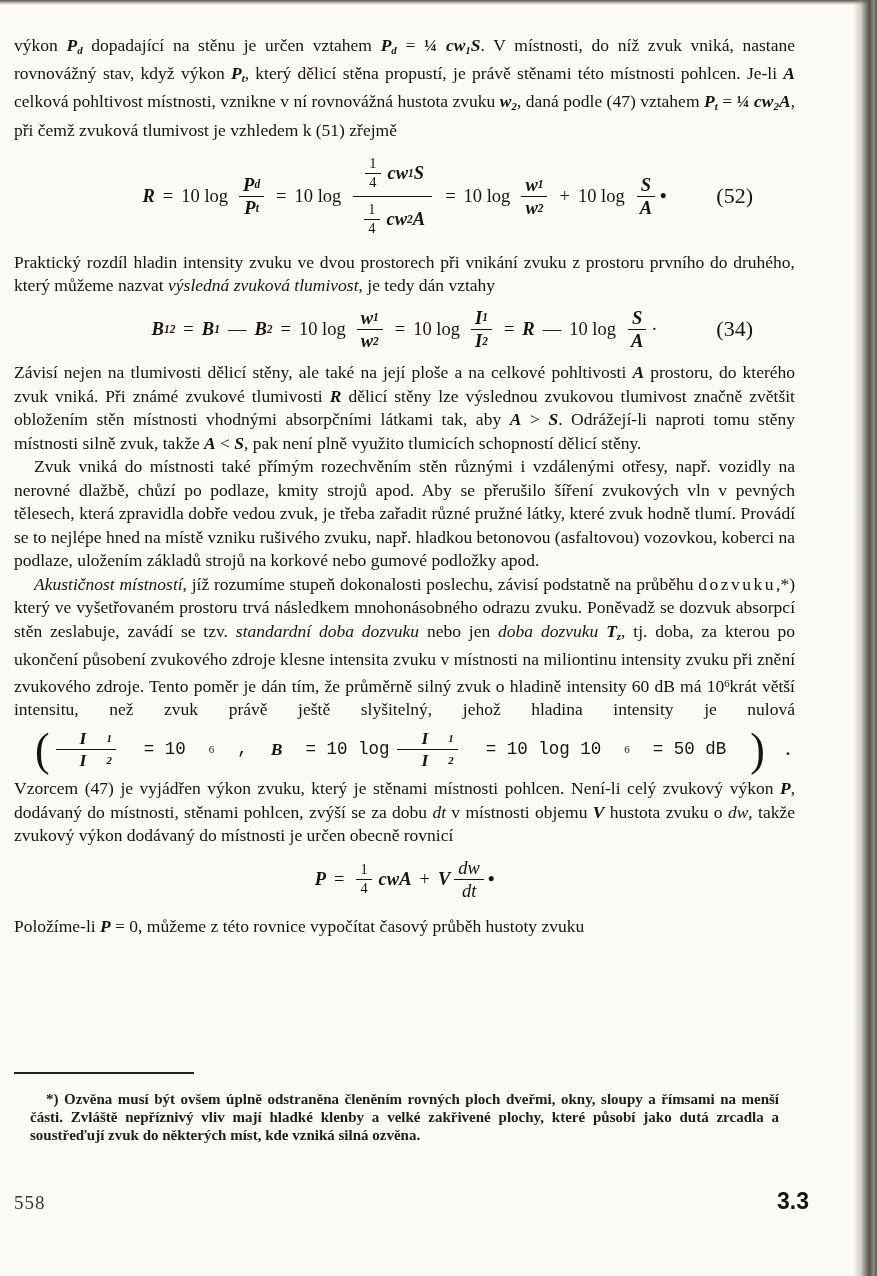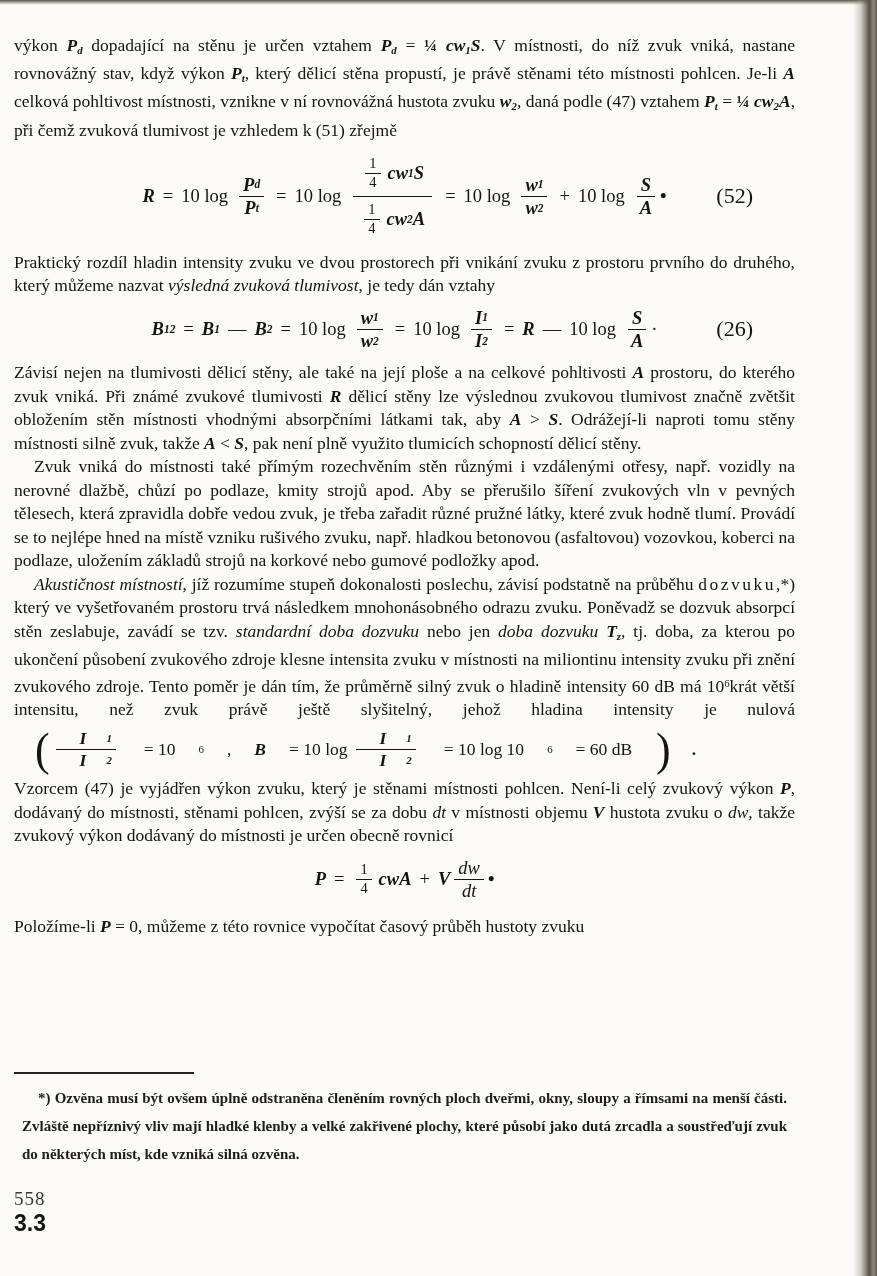--- a/index.html
+++ b/index.html
@@ -36,27 +36,27 @@
   .frac { display:inline-flex; flex-direction:column; align-items:center; vertical-align:middle; margin:0 4px; }
   .frac > .num, .frac > .den { display:flex; align-items:center; justify-content:center; line-height:1.1; padding:1px 4px; }
   .frac > .num { border-bottom:1.6px solid #17130e; }
   .qfrac { font-size:.78em; margin-right:7px; }
   .qfrac > .num { border-bottom:1.3px solid #17130e; }
   .bigfrac > .num, .bigfrac > .den { padding:4px 8px; }
   .eqlabel { position:absolute; right:42px; top:50%; transform:translateY(-50%); font-size:22px; }
   
   .imath { display:inline-flex; align-items:center; vertical-align:middle; font-size:17.5px; white-space:nowrap; }
   .imath .frac { margin:0 5px; }
-  .imath .t { margin:16px 3px; }
+  .imath .t { margin:16px 3px;font-family:Liberation Mono, monospace; }
   .bigp { font-size:250%; font-weight:normal; display:inline-block; transform:scaleY(1.04); line-height:1; margin:0 1px; }
   
   .fnblock { position:absolute; top:1072px; left:14px; width:781px; }
   .fnrule { width:180px; border-top:2px solid #26221c; margin:0 0 10px 0; }
-  .footnote { margin:8px; text-align:justify; font-size:15px; line-height:28px; text-indent:16px; font-weight:bold; color:#201c16; }
-  .footer { position:absolute; top:1188px; left:14px; width:795px; display:flex; justify-content:space-between; align-items:baseline;flex-direction:column; }
+  .footnote { margin:16px; text-align:justify; font-size:15px; line-height:18px; text-indent:16px; font-weight:bold; color:#201c16; }
+  .footer { position:absolute; top:1188px; left:14px; width:795px; display:flex; justify-content:space-between; align-items:baseline; }
   .pageno { font-size:19px; color:#3a3731; letter-spacing:1px; }
   .secno  { font-family:Liberation Sans, sans-serif; font-weight:bold; font-size:23px; color:#17130e; }
 </style>
 </head>
 <body>
 
 <div class="page">
   <div class="edge-top"></div>
 
   <div class="content">
@@ -166,21 +166,21 @@
       <span class="rm log">10 log</span>
       <span class="frac">
         <span class="num">
             <span class="var">S</span>
           </span>
         <span class="den">
             <span class="var">A</span>
           </span>
       </span>
       <span class="rm">·</span>
-      <span class="eqlabel">(26)</span>
+      <span class="eqlabel">(34)</span>
     </div>
 
     <p class="para"><span><span class="run">Závisí nejen na tlumivosti dělicí stěny, ale také na její ploše a na celkové pohltivosti </span><span class="run bi">A</span><span class="run"> prostoru, do kterého zvuk vniká. Při známé zvukové tlumivosti </span><span class="run bi">R</span><span class="run"> dělicí stěny lze výslednou zvukovou tlumivost značně zvětšit obložením stěn místnosti vhodnými absorpčními látkami tak, aby </span><span class="run bi">A</span><span class="run"> &gt; </span><span class="run bi">S</span><span class="run">. Odrážejí-li naproti tomu stěny místnosti silně zvuk, takže </span><span class="run bi">A</span><span class="run"> &lt; </span><span class="run bi">S</span><span class="run">, pak není plně využito tlumicích schopností dělicí stěny.</span></span></p>
 
     <p class="para ind"><span><span class="run">Zvuk vniká do místnosti také přímým rozechvěním stěn různými i vzdálenými otřesy, např. vozidly na nerovné dlažbě, chůzí po podlaze, kmity strojů apod. Aby se přerušilo šíření zvukových vln v pevných tělesech, která zpravidla dobře vedou zvuk, je třeba zařadit různé pružné látky, které zvuk hodně tlumí. Provádí se to nejlépe hned na místě vzniku rušivého zvuku, např. hladkou betonovou (asfaltovou) vozovkou, koberci na podlaze, uložením základů strojů na korkové nebo gumové podložky apod.</span></span></p>
 
     <p class="para ind"><span><span class="run i">Akustičnost místností</span><span class="run">, jíž rozumíme stupeň dokonalosti poslechu, závisí podstatně na průběhu </span><span class="run sp">dozvuku</span><span class="run">,*) který ve vyšetřovaném prostoru trvá následkem mnohonásobného odrazu zvuku. Poněvadž se dozvuk absorpcí stěn zeslabuje, zavádí se tzv. </span><span class="run i">standardní doba dozvuku</span><span class="run"> nebo jen </span><span class="run i">doba dozvuku </span><span class="run bi">T</span><span class="run bi sub">z</span><span class="run">, tj. doba, za kterou po ukončení působení zvukového zdroje klesne intensita zvuku v místnosti na miliontinu intensity zvuku při znění zvukového zdroje. Tento poměr je dán tím, že průměrně silný zvuk o hladině intensity 60 dB má 10</span><span class="run sup">6</span><span class="run">krát větší intensitu, než zvuk právě ještě slyšitelný, jehož hladina intensity je nulová </span></span><span class="imath">
           <span class="bigp">(</span>
           <span class="frac">
             <span class="num">
@@ -202,21 +202,21 @@
               <span class="var">I</span>
               <span class="var sub">1</span>
             </span>
             <span class="den">
               <span class="var">I</span>
               <span class="var sub">2</span>
             </span>
           </span>
           <span class="t rm">= 10 log 10</span>
           <span class="sup">6</span>
-          <span class="t rm">= 60 dB</span>
+          <span class="t rm">= 50 dB</span>
           <span class="bigp">)</span>
           <span class="rm b">.</span>
         </span></p>
 
     <p class="para"><span><span class="run">Vzorcem (47) je vyjádřen výkon zvuku, který je stěnami místnosti pohlcen. Není-li celý zvukový výkon </span><span class="run bi">P</span><span class="run">, dodávaný do místnosti, stěnami pohlcen, zvýší se za dobu </span><span class="run i">dt</span><span class="run"> v místnosti objemu </span><span class="run bi">V</span><span class="run"> hustota zvuku o </span><span class="run i">dw</span><span class="run">, takže zvukový výkon dodávaný do místnosti je určen obecně rovnicí</span></span></p>
 
     <div class="eq">
       <span class="var">P</span>
       <span class="op rm">=</span>
       <span class="frac qfrac">

